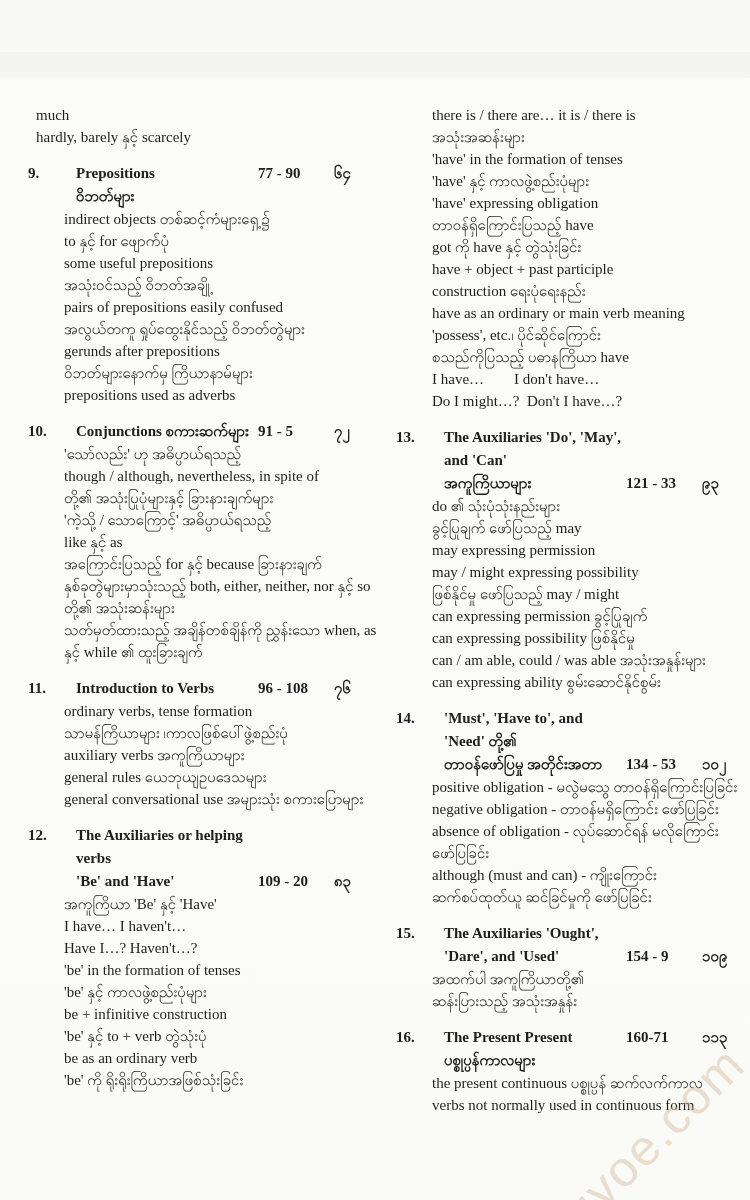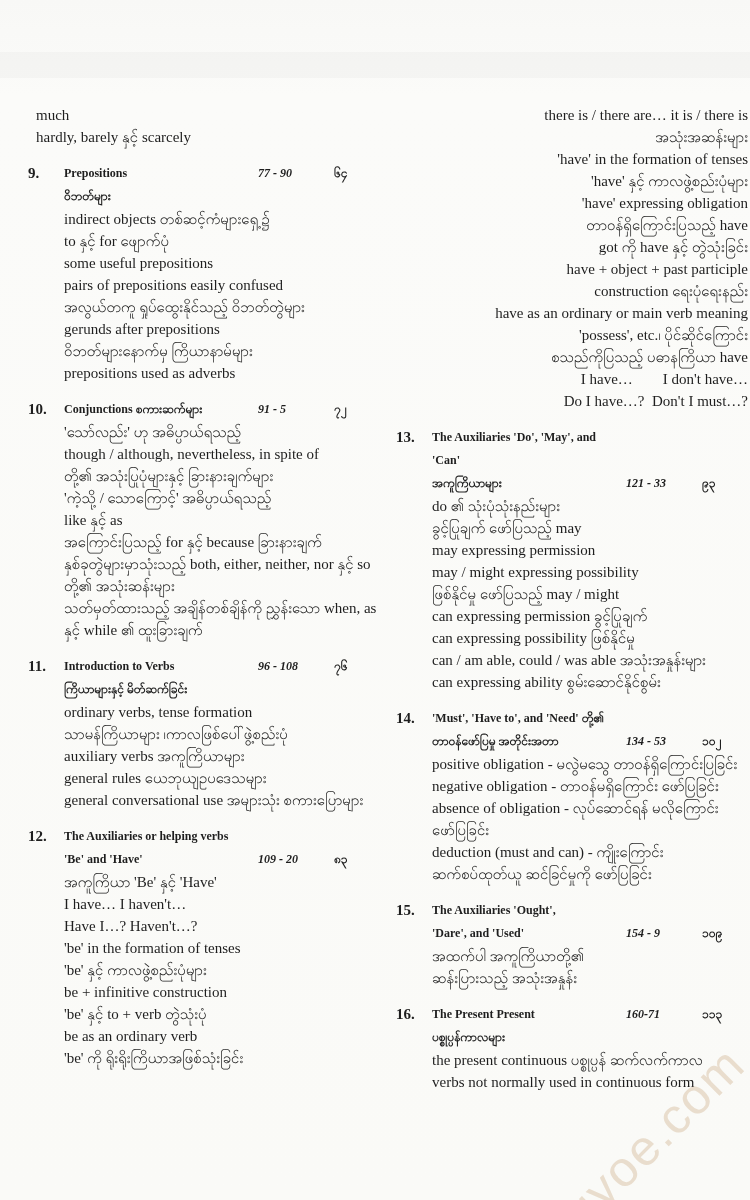--- a/index.html
+++ b/index.html
@@ -21,29 +21,29 @@
     background:rgba(0,0,0,0.025);
   }
   .cols{
     position:absolute;top:104px;left:28px;
     display:flex;gap:16px;
   }
   .col{width:352px;}
   .row,.ln{line-height:22px;font-size:15px;}
   .intro .ln{white-space:pre;}
   .intro-left{padding-left:8px;}
-  .intro-right{padding-left:36px;text-align:right;}
+  .intro-right{padding-left:36px;}
   .sec{position:relative;padding-left:36px;margin-top:14px;}
   .num{
     position:absolute;left:0;top:0;
     font-weight:bold;font-size:15px;line-height:23px;
   }
-  .hrow{display:flex;font-weight:bold;line-height:23px;font-size:12px;}
+  .hrow{display:flex;font-weight:bold;line-height:23px;font-size:15px;margin-left:12px;}
   .hrow .ht{flex:1;}
-  .hrow .hp{width:76px;font-style:italic;}
+  .hrow .hp{width:76px;}
   .hrow .hb{width:46px;}
   .ln{white-space:normal;}
   .watermark{
     position:absolute;
     right:-38px;bottom:18px;
     width:300px;text-align:center;
     transform:rotate(-45deg);
     font-family:"Liberation Sans", sans-serif;
     font-size:50px;letter-spacing:2px;
     color:rgba(210,181,148,0.42);
@@ -70,20 +70,21 @@
           <span class="hb">၆၄</span>
         </div>
         <div class="hrow">
           <span class="ht">ဝိဘတ်များ</span>
           <span class="hp"></span>
           <span class="hb"></span>
         </div>
         <div class="ln">indirect objects တစ်ဆင့်ကံများရှေ့၌</div>
         <div class="ln">to နှင့် for ဖျောက်ပုံ</div>
         <div class="ln">some useful prepositions</div>
+        <div class="ln">အသုံးဝင်သည့် ဝိဘတ်အချို့</div>
         <div class="ln">pairs of prepositions easily confused</div>
         <div class="ln">အလွယ်တကူ ရှုပ်ထွေးနိုင်သည့် ဝိဘတ်တွဲများ</div>
         <div class="ln">gerunds after prepositions</div>
         <div class="ln">ဝိဘတ်များနောက်မှ ကြိယာနာမ်များ</div>
         <div class="ln">prepositions used as adverbs</div>
       </div>
 
       <div class="sec">
         <span class="num">10.</span>
         <div class="hrow">
@@ -102,25 +103,20 @@
         <div class="ln">သတ်မှတ်ထားသည့် အချိန်တစ်ချိန်ကို ညွှန်းသော when, as</div>
         <div class="ln">နှင့် while ၏ ထူးခြားချက်</div>
       </div>
 
       <div class="sec">
         <span class="num">11.</span>
         <div class="hrow">
           <span class="ht">Introduction to Verbs</span>
           <span class="hp">96 - 108</span>
           <span class="hb">၇၆</span>
-        </div>
-        <div class="hrow">
-          <span class="ht">ကြိယာများနှင့် မိတ်ဆက်ခြင်း</span>
-          <span class="hp"></span>
-          <span class="hb"></span>
         </div>
         <div class="ln">ordinary verbs, tense formation</div>
         <div class="ln">သာမန်ကြိယာများ ၊ကာလဖြစ်ပေါ်ဖွဲ့စည်းပုံ</div>
         <div class="ln">auxiliary verbs အကူကြိယာများ</div>
         <div class="ln">general rules ယေဘုယျဥပဒေသများ</div>
         <div class="ln">general conversational use အများသုံး စကားပြောများ</div>
       </div>
 
       <div class="sec">
         <span class="num">12.</span>
@@ -154,21 +150,21 @@
         <div class="ln">'have' နှင့် ကာလဖွဲ့စည်းပုံများ</div>
         <div class="ln">'have' expressing obligation</div>
         <div class="ln">တာဝန်ရှိကြောင်းပြသည့် have</div>
         <div class="ln">got ကို have နှင့် တွဲသုံးခြင်း</div>
         <div class="ln">have + object + past participle</div>
         <div class="ln">construction ရေးပုံရေးနည်း</div>
         <div class="ln">have as an ordinary or main verb meaning</div>
         <div class="ln">'possess', etc.၊ ပိုင်ဆိုင်ကြောင်း</div>
         <div class="ln">စသည်ကိုပြသည့် ပဓာနကြိယာ have</div>
         <div class="ln">I have…        I don't have…</div>
-        <div class="ln">Do I have…?  Don't I must…?</div>
+        <div class="ln">Do I might…?  Don't I have…?</div>
       </div>
 
       <div class="sec">
         <span class="num">13.</span>
         <div class="hrow">
           <span class="ht">The Auxiliaries 'Do', 'May', and 'Can'</span>
           <span class="hp"></span>
           <span class="hb"></span>
         </div>
         <div class="hrow">
@@ -196,21 +192,21 @@
         </div>
         <div class="hrow">
           <span class="ht">တာဝန်ဖော်ပြမှု အတိုင်းအတာ</span>
           <span class="hp">134 - 53</span>
           <span class="hb">၁၀၂</span>
         </div>
         <div class="ln">positive obligation - မလွဲမသွေ တာဝန်ရှိကြောင်းပြခြင်း</div>
         <div class="ln">negative obligation - တာဝန်မရှိကြောင်း ဖော်ပြခြင်း</div>
         <div class="ln">absence of obligation - လုပ်ဆောင်ရန် မလိုကြောင်း</div>
         <div class="ln">ဖော်ပြခြင်း</div>
-        <div class="ln">deduction (must and can) - ကျိုးကြောင်း</div>
+        <div class="ln">although (must and can) - ကျိုးကြောင်း</div>
         <div class="ln">ဆက်စပ်ထုတ်ယူ ဆင်ခြင်မှုကို ဖော်ပြခြင်း</div>
       </div>
 
       <div class="sec">
         <span class="num">15.</span>
         <div class="hrow">
           <span class="ht">The Auxiliaries 'Ought',</span>
           <span class="hp"></span>
           <span class="hb"></span>
         </div>

